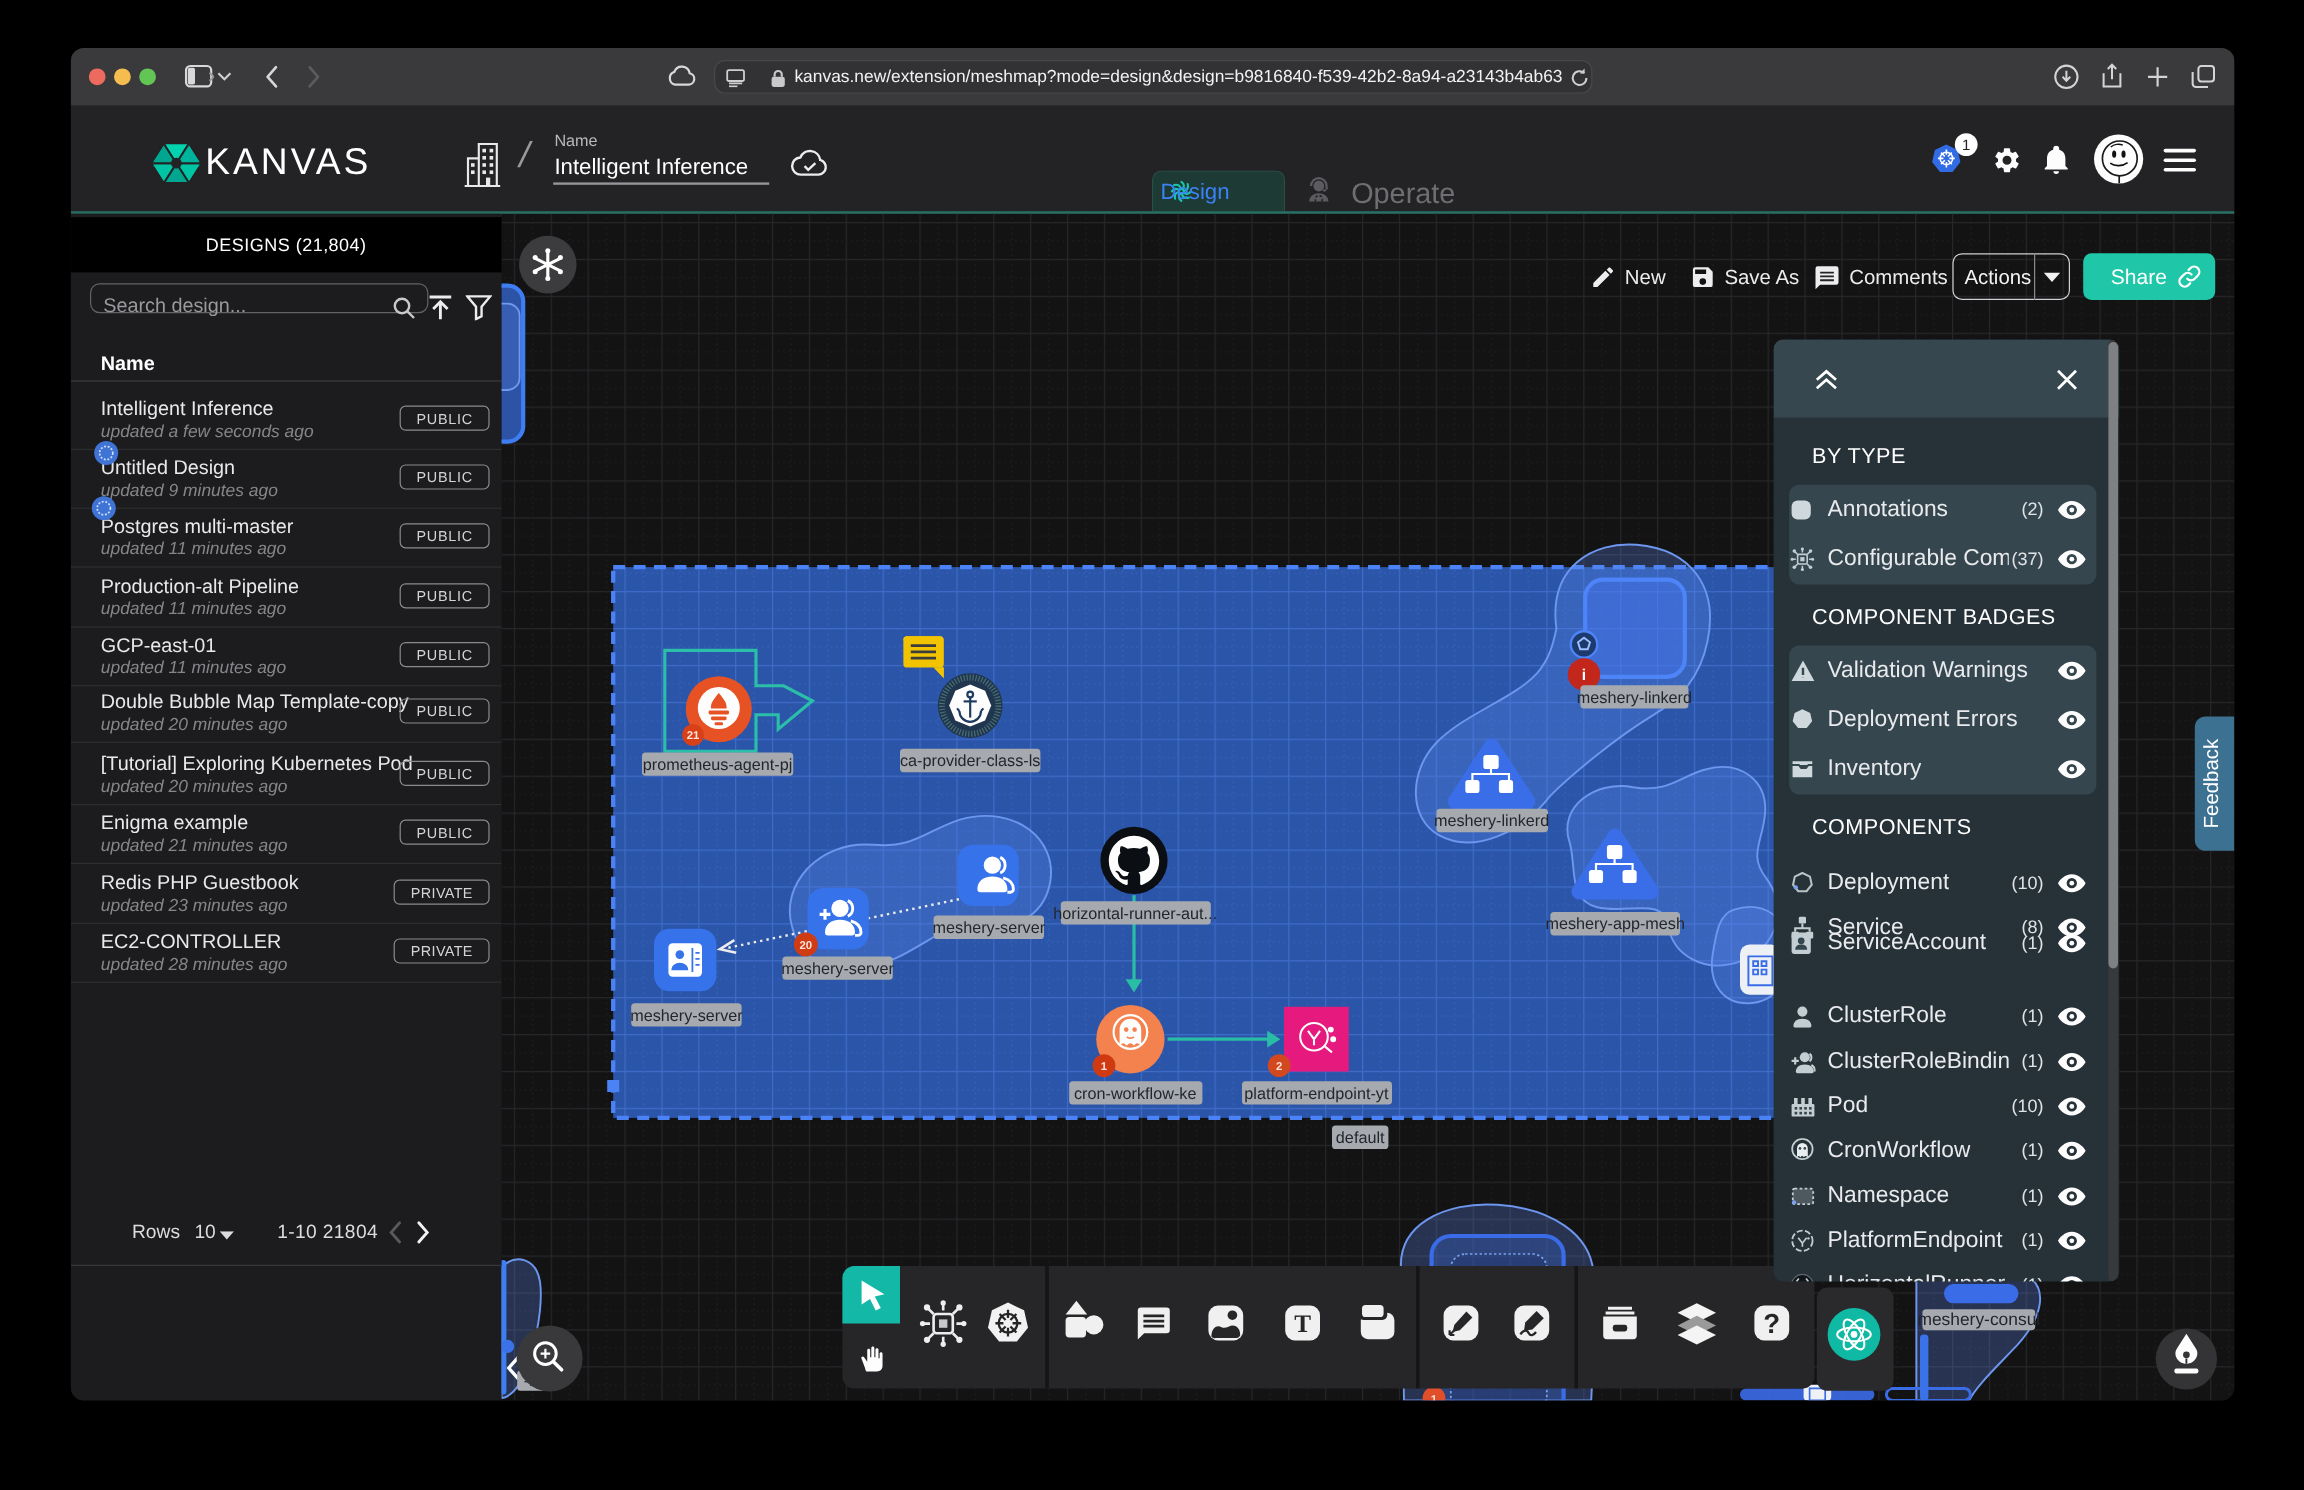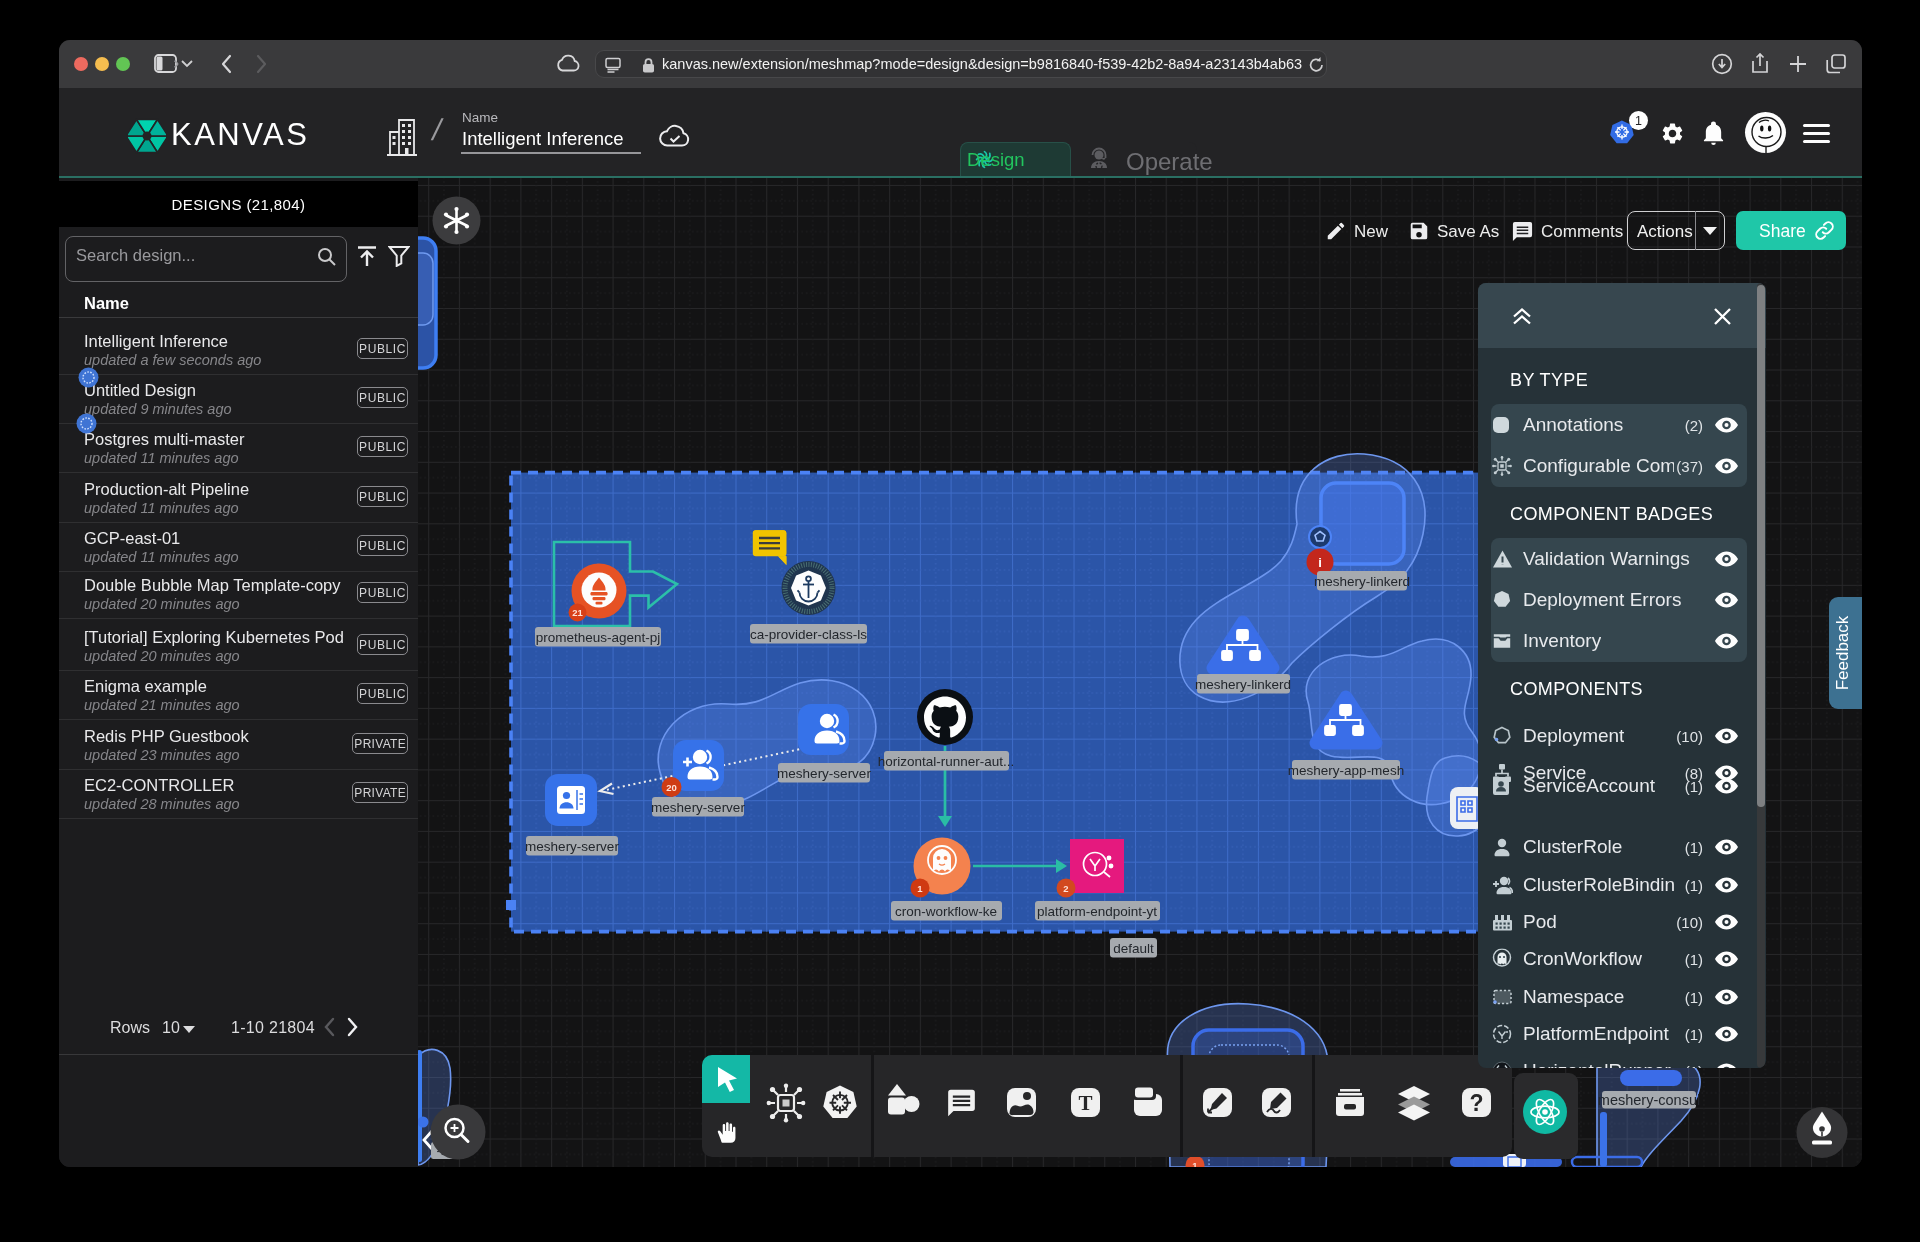--- a/index.html
+++ b/index.html
@@ -8,25 +8,25 @@
 
 #tbar{position:absolute;left:0;top:0;width:100%;height:48px;background:#3a3a3c}
 .tl{position:absolute;top:17px;width:14px;height:14px;border-radius:50%}
 #urlpill{position:absolute;left:536px;top:10px;width:732px;height:28px;background:#323234;border:1px solid #48484a;border-radius:9px;color:#f2f2f2;font-size:14.5px;line-height:27px;white-space:nowrap}
 
 #abar{position:absolute;left:0;top:48px;width:100%;height:88px;background:#232325}
 #tealline{position:absolute;left:0;top:136px;width:100%;height:2.5px;background:#2a6f63}
 
 #sbar{position:absolute;left:0;top:138px;width:359px;height:989px;background:#1c1c1e}
 #sbhead{position:absolute;left:0;top:3px;width:100%;height:46px;background:#000000;color:#fff;font-size:15px;letter-spacing:.4px;display:flex;align-items:center;justify-content:center}
-#search{position:absolute;left:6px;top:58px;width:282px;height:46px;border:1px solid #636366;border-radius:8px;color:#9a9a9e;font-size:16.5px;line-height:37px;padding-left:10px}
+#search{position:absolute;left:16px;top:58px;width:282px;height:25px;border:1px solid #636366;border-radius:8px;color:#9a9a9e;font-size:16.5px;line-height:37px;padding-left:10px}
 .srow{position:absolute;left:0;width:100%;height:50px;border-bottom:1px solid #2f2f31}
 .srow .t1{position:absolute;left:25px;top:7px;font-size:16.5px;color:#e9e9eb}
 .srow .t2{position:absolute;left:25px;top:27px;font-size:14.5px;color:#86868a;font-style:italic}
-.chip{position:absolute;right:10px;top:13px;border:1px solid #8a8a8e;border-radius:5px;color:#d4d4d6;font-size:12px;letter-spacing:.6px;padding:3px 1px 2px}
+.chip{position:absolute;right:10px;top:13px;border:1px solid #8a8a8e;border-radius:5px;color:#d4d4d6;font-size:12px;letter-spacing:.6px;padding:3px 13px 2px}
 
 #cv{position:absolute;left:359px;top:138px}
 
 #tb{position:absolute;left:643px;top:1015px;width:810px;height:102px;background:#262628;border-radius:10px}
 .tbdiv{position:absolute;top:0;width:3px;height:102px;background:#151517}
 #atomcell{position:absolute;left:1455px;top:1033px;width:64px;height:86px;background:#2a2a2c;border-radius:9px}
 
 #rp{position:absolute;left:1419px;top:243px;width:288px;height:785px;background:#263238;border-radius:8px;overflow:hidden}
 #rphead{position:absolute;left:0;top:0;width:100%;height:65px;background:#37474f}
 .ph{position:absolute;left:32px;color:#fff;font-size:18px;font-weight:normal;letter-spacing:.4px}
@@ -142,21 +142,21 @@
           <path d="M18 5c1 3.5-.5 6-3.5 6.5"></path>
           <path d="M21 12c-2 3-5 3-7 1"></path>
           <path d="M19 18c-3.5 1-6-.5-6.5-3.5"></path>
           <path d="M12 21c-3-2-3-5-1-7"></path>
           <path d="M6 19c-1-3.5.5-6 3.5-6.5"></path>
           <path d="M3 12c2-3 5-3 7-1"></path>
           <path d="M5 6c3.5-1 6 .5 6.5 3.5"></path>
         </g>
         <circle cx="12" cy="12" r="2.2" fill="none" stroke="#18c7ab" stroke-width="1.6"></circle>
       </svg>
-<div class="abs" style="left:908px;top:61px;font-size:18.5px;color:#22c55e">Design</div>
+<div class="abs" style="left:908px;top:61px;font-size:18.5px;color:#3b82f6">Design</div>
 <div class="abs" style="left:1012px;top:54px;width:126px;height:34px;background:#232325;border-radius:0 8px 0 0"></div>
 <svg class="abs" style="left:1028px;top:59px" width="24" height="25" viewBox="0 0 24 25">
         <g fill="#5c5c60">
           <circle cx="12" cy="8" r="4.5"></circle>
           <path d="M12 14c-5 0-8 3-8 7h16c0-4-3-7-8-7z"></path>
         </g>
         <path d="M5.5 8a6.5 6.5 0 0 1 13 0v3" stroke="#5c5c60" stroke-width="1.8" fill="none"></path>
         <path d="M18.5 11a1.8 1.8 0 1 1-3.6 0z" fill="#5c5c60"></path>
         <circle cx="12" cy="19" r="3" fill="none" stroke="#232325" stroke-width="1.4" stroke-dasharray="2 1.6"></circle>
       </svg>

